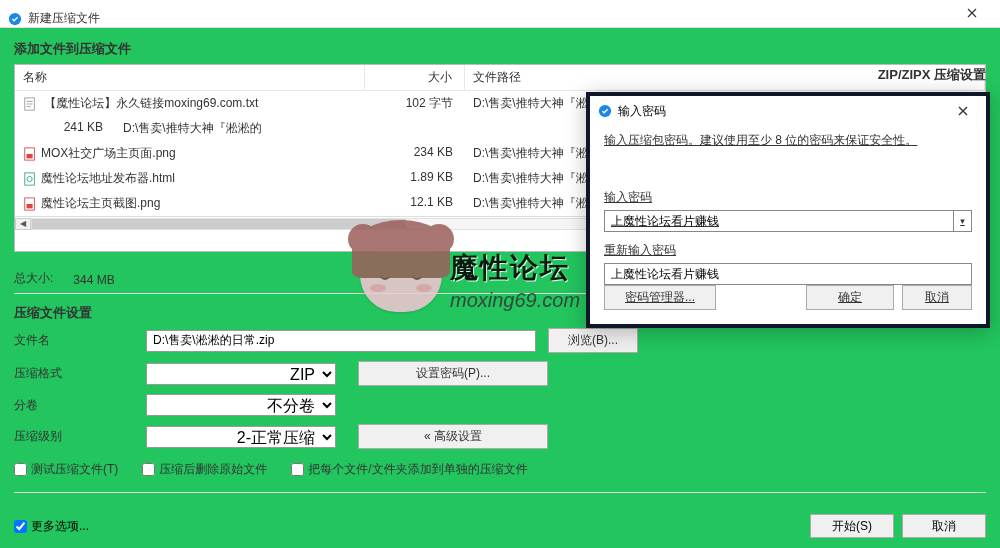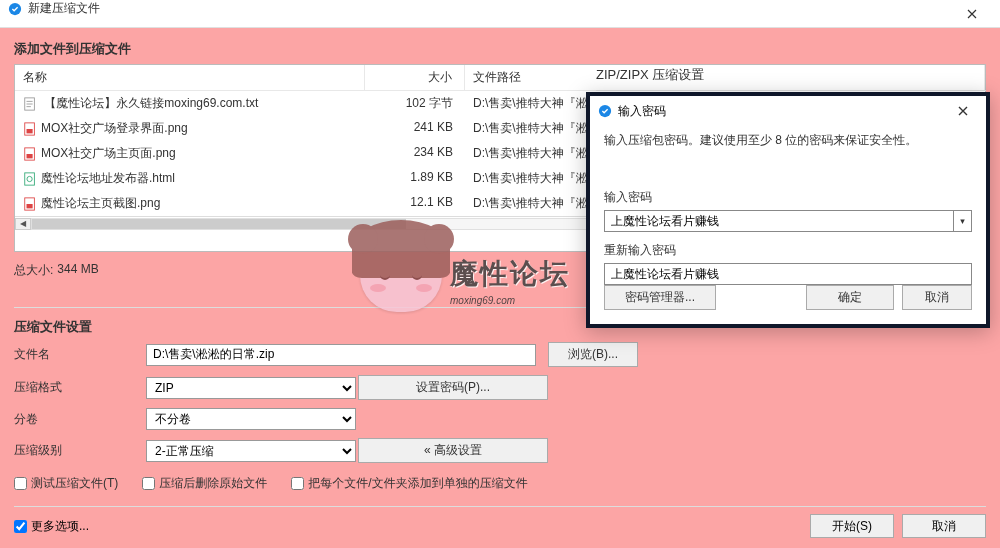--- a/index.html
+++ b/index.html
@@ -1,88 +1,88 @@
 <!DOCTYPE html>
 <html><head>
 <meta charset="utf-8">
 <style>
 * { box-sizing: border-box; margin: 0; padding: 0; font-family: "Microsoft YaHei", "Segoe UI", sans-serif; }
 body { width: 1000px; height: 548px; background: #f0f0f0; overflow: hidden; position: relative; }
 
-.titlebar { height: 28px; background: #fff; border-bottom: 1px solid #e0e0e0; display: flex; align-items: flex-start; padding: 0 8px; justify-content: space-between; }
+.titlebar { height: 28px; background: #fff; border-bottom: 1px solid #e0e0e0; display: flex; align-items: flex-end; padding: 0 8px; justify-content: space-between; }
 .titlebar-left { display: flex; align-items: center; gap: 6px; font-size: 12px; color: #333; }
 .titlebar-icon { width: 14px; height: 14px; }
 .titlebar-close { width: 40px; height: 28px; display: flex; align-items: center; justify-content: center; font-size: 14px; color: #555; }
 
-.main-area { position: absolute; top: 28px; left: 0; right: 0; bottom: 0; background: #fca5a5; padding: 12px 14px; }
+.main-area { position: absolute; top: 28px; left: 0; right: 0; bottom: 0; background: #22c55e; padding: 12px 14px; }
 
 .section-title { font-size: 13px; font-weight: bold; color: #333; margin-bottom: 6px; }
 
 .file-table { border: 1px solid #bbb; height: 188px; background: #fff; overflow: hidden; }
 .file-header { display: flex; font-size: 12px; color: #333; border-bottom: 1px solid #e8e8e8; }
 .file-header > div { padding: 4px 8px; border-right: 1px solid #e8e8e8; }
 .col-name { width: 350px; }
 .col-size { width: 100px; text-align: right; padding-right: 12px !important; }
 .col-path { flex: 1; }
 .file-row { display: flex; font-size: 12px; color: #333; padding: 2px 0; }
 .file-row > div { padding: 2px 8px; white-space: nowrap; overflow: hidden; }
 .file-icon { display: inline-block; width: 14px; height: 14px; margin-right: 4px; vertical-align: middle; }
 .file-body { overflow-y: auto; }
 .scrollbar-mock { height: 14px; border-top: 1px solid #ddd; display:flex; align-items:center; }
 .scroll-arrow { width:16px; height:12px; background:#f0f0f0; border:1px solid #ccc; font-size:8px; text-align:center; line-height:10px; color:#555;}
 .scroll-track { flex:1; height:12px; background:#f6f6f6; border:1px solid #e0e0e0; position:relative;}
 .scroll-thumb { position:absolute; left:0; width:40%; height:100%; background:#ccc;}
 
-.total-row { display: flex; align-items: flex-start; gap: 4px; font-size: 12px; color: #333; margin: 10px 0 20px; }
+.total-row { display: flex; align-items: flex-end; gap: 20px; font-size: 12px; color: #333; margin: 10px 0 6px; }
 .flex-spacer { flex: 1; }
 .btn { font-size: 12px; padding: 3px 14px; border: 1px solid #aaa; background: #f0f0f0; color: #333; cursor: pointer; }
 
 .divider { height: 1px; background: #ddd; margin: 6px 0 10px; }
 
 .settings-grid { display: grid; grid-template-columns: 120px 200px auto; gap: 8px 12px; align-items: center; font-size: 12px; color: #333; }
 .input-text { width: 390px; height: 22px; border: 1px solid #999; padding: 2px 6px; font-size: 12px; }
-.select { width: 210px; height: 22px; border: 1px solid #999; padding: 1px 4px; font-size: 12px; background: #fff; }
+.select { width: 190px; height: 22px; border: 1px solid #999; padding: 1px 4px; font-size: 16px; background: #fff; text-align: right; }
 .btn-wide { width: 190px; text-align: center; }
 
 .check-row { display: flex; gap: 24px; font-size: 12px; color: #333; margin-top: 12px; align-items: center; }
 .check-row label { display: flex; align-items: center; gap: 4px; cursor: pointer; }
 .check-row input[type=checkbox] { width: 13px; height: 13px; }
 
 .bottom-bar { position: absolute; left: 14px; right: 0; bottom: 10px; display: flex; align-items: center; font-size: 12px; }
 .bottom-btns { display: flex; gap: 8px; margin-right: 14px; }
 .btn-big { width: 84px; height: 24px; font-size: 12px; border: 1px solid #aaa; background: #f0f0f0; }
 
 .right-panel { position: absolute; top: 38px; right: 14px; width: 390px; font-size: 13px; }
-.right-title { font-weight: normal; color: #333; margin-bottom: 0; }
+.right-title { font-weight: bold; color: #333; margin-bottom: 0; text-align: right; }
 
 
 .pwd-dialog { position: absolute; top: 92px; right: 10px; width: 404px; background: #fff; border: 4px solid #0f172a; box-shadow: 0 4px 20px rgba(0,0,0,.25); z-index: 50; }
 .pwd-titlebar { height: 30px; display: flex; align-items: center; padding: 0 8px; justify-content: space-between; }
 .pwd-title-left { display: flex; align-items: center; gap: 6px; font-size: 12px; }
-.pwd-body { padding: 6px 14px 14px; font-size: 12px; color: #333; }
+.pwd-body { padding: 6px 14px 14px; font-size: 12px; color: #333; text-decoration: underline; }
 .pwd-hint { margin-bottom: 40px; }
 .pwd-label { margin: 10px 0 4px; }
 .pwd-input { width: 100%; height: 22px; border: 1px solid #888; padding: 2px 6px; font-size: 12px; }
 .pwd-combo { display: flex; }
 .pwd-combo .pwd-input { border-right: none; }
 .pwd-combo-arrow { width: 20px; height: 22px; border: 1px solid #888; background: #fff; display:flex; align-items:center; justify-content:center; font-size:9px; color:#333; }
 .pwd-check { display: flex; align-items: center; gap: 4px; margin: 12px 0 34px; }
 .pwd-buttons { display: flex; justify-content: flex-end; gap: 8px; align-items: center; }
 .pwd-buttons .spacer { flex: 1; }
 
 
 .watermark { position: absolute; left: 360px; top: 226px; width: 260px; height: 90px; display: flex; align-items: center; z-index: 10; pointer-events: none; opacity: 0.85; }
 .wm-face { width: 82px; height: 82px; background: #f7c6d6; border-radius: 50% 50% 45% 45%; position: relative; box-shadow: 0 1px 3px rgba(0,0,0,.15); }
 .wm-hair { position:absolute; top:-10px; left:-8px; width:98px; height:58px; background:#9c5f5c; border-radius:50% 50% 10% 10%;}
 .wm-buns { position:absolute; width:30px; height:30px; background:#9c5f5c; border-radius:50%; top:-6px;}
 .wm-eye { position:absolute; width:10px; height:6px; border-bottom:2px solid #7a4040; border-radius:0 0 10px 10px; top:44px;}
 .wm-blush { position:absolute; width:16px; height:8px; background:#f08ea0; border-radius:50%; top:54px; opacity:.6;}
 .wm-text { margin-left: 8px; }
-.wm-title { font-size: 28px; color: #404040; font-weight: bold; letter-spacing: 2px; text-shadow: 1px 1px 0 #fff; margin-top: 19px; }
-.wm-url { font-size: 10px; color: #333; font-style: italic; margin-top: 2px; }
+.wm-title { font-size: 28px; color: #000000; font-weight: bold; letter-spacing: 2px; text-shadow: 1px 1px 0 #fff; margin-top: 19px; }
+.wm-url { font-size: 20px; color: #333; font-style: italic; margin-top: 2px; }
 
 </style>
 </head>
 <body>
 
 <div class="titlebar">
   <div class="titlebar-left">
     <svg class="titlebar-icon" viewBox="0 0 16 16">
         <circle cx="8" cy="8" r="7" fill="#1b87e6"></circle>
         <path d="M5 8l2 2 4-4" stroke="#fff" stroke-width="1.5" fill="none"></path>
@@ -109,24 +109,20 @@
     <div class="file-body">
       <div class="file-row">
         <div class="col-name"><svg class="file-icon" viewBox="0 0 16 16">
               <rect x="2" y="1" width="11" height="14" fill="#fff" stroke="#999"></rect>
               <path d="M4 5h7M4 8h7M4 11h5" stroke="#999"></path>
             </svg><span> 【魔性论坛】永久链接moxing69.com.txt</span></div>
         <div class="col-size">102 字节</div>
         <div class="col-path">D:\售卖\推特大神『淞淞的</div>
       </div>
       <div class="file-row">
-        <div class="col-name"><svg class="file-icon" viewBox="0 0 16 16">
-              <rect x="2" y="1" width="11" height="14" fill="#fff" stroke="#d44"></rect>
-              <rect x="4" y="8" width="7" height="5" fill="#d44"></rect>
-            </svg><span>MOX社交广场登录界面.png</span></div>
         <div class="col-size">241 KB</div>
         <div class="col-path">D:\售卖\推特大神『淞淞的</div>
       </div>
       <div class="file-row">
         <div class="col-name"><svg class="file-icon" viewBox="0 0 16 16">
               <rect x="2" y="1" width="11" height="14" fill="#fff" stroke="#d44"></rect>
               <rect x="4" y="8" width="7" height="5" fill="#d44"></rect>
             </svg><span>MOX社交广场主页面.png</span></div>
         <div class="col-size">234 KB</div>
         <div class="col-path">D:\售卖\推特大神『淞淞的</div>

